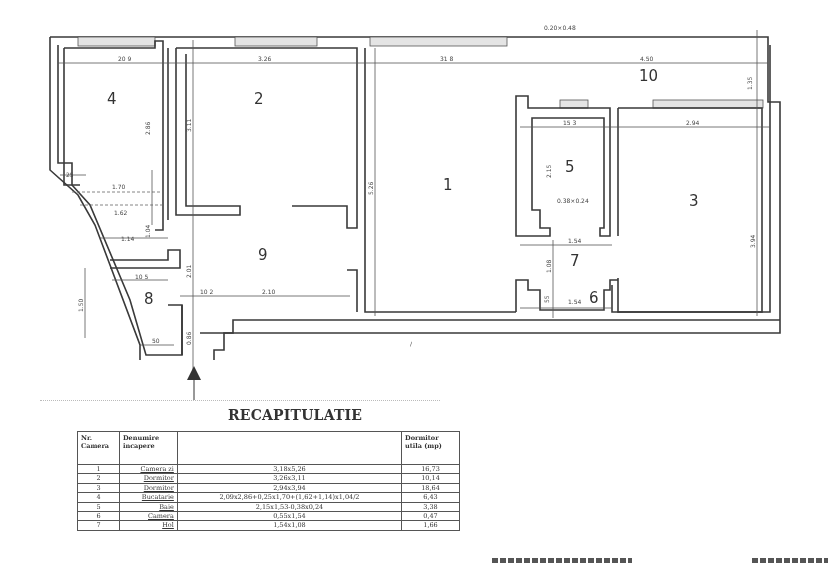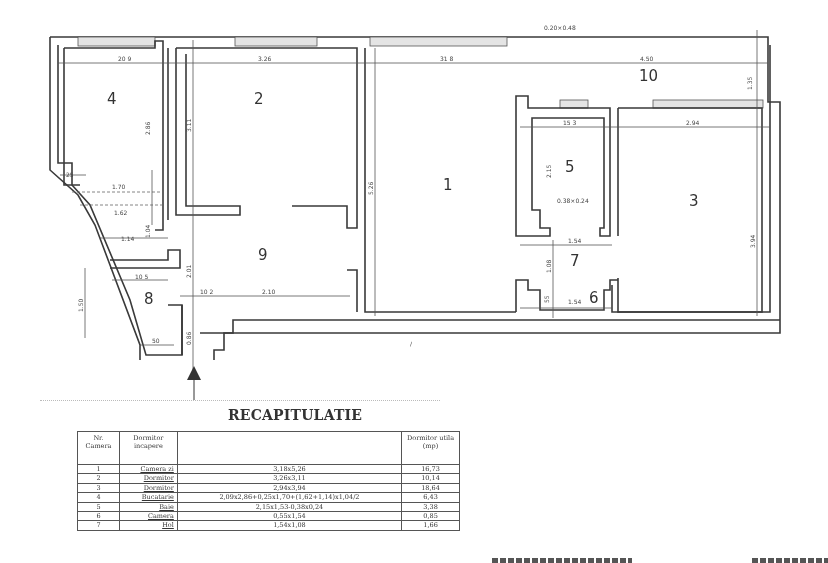--- a/index.html
+++ b/index.html
@@ -15,21 +15,21 @@
   .recap-title {
     position: absolute; left: 228px; top: 407px;
     font-family: "DejaVu Serif", serif; font-size: 14px; font-weight: bold; color: #333; letter-spacing: 0.2px;
   }
   .faint-line { position: absolute; left: 40px; top: 400px; width: 400px; height: 0; border-top: 1px dotted #bbb; }
   table.recap {
     position: absolute; left: 77px; top: 431px; width: 383px;
     border-collapse: collapse; font-family: "DejaVu Serif", serif; font-size: 6.5px; color: #333;
   }
   table.recap th, table.recap td { border: 0.8px solid #555; padding: 0 3px; line-height: 8.4px; }
-  table.recap th { font-weight: normal; text-align: center; vertical-align: top; padding-top: 2px; }
+  table.recap th { font-weight: bold; text-align: left; vertical-align: top; padding-top: 2px; }
   table.recap td.c { text-align: center; }
   table.recap td.l { text-align: right; text-decoration: underline; }
   .bottom-stamp { position: absolute; top: 558px; height: 5px; background: repeating-linear-gradient(90deg,#555 0 6px,#fff 6px 8px); }
 </style>
 </head>
 <body>
 
 <svg id="plan" viewBox="0 0 828 400" xmlns="http://www.w3.org/2000/svg">
 
   <g>
@@ -164,21 +164,21 @@
 <table class="recap">
   <colgroup>
     <col style="width:42px">
       <col style="width:58px">
       <col style="width:225px">
       <col style="width:58px">
   </colgroup>
   <thead>
     <tr>
       <th>Nr. Camera</th>
-      <th>Dormitor incapere</th>
+      <th>Denumire incapere</th>
       <th style="height:30px"></th>
       <th>Dormitor utila (mp)</th>
     </tr>
   </thead>
   <tbody>
     <tr>
       <td class="c">1</td>
       <td class="l">Camera zi</td>
       <td class="c">3,18x5,26</td>
       <td class="c">16,73</td>
@@ -204,21 +204,21 @@
     <tr>
       <td class="c">5</td>
       <td class="l">Baie</td>
       <td class="c">2,15x1,53-0,38x0,24</td>
       <td class="c">3,38</td>
     </tr>
     <tr>
       <td class="c">6</td>
       <td class="l">Camera</td>
       <td class="c">0,55x1,54</td>
-      <td class="c">0,85</td>
+      <td class="c">0,47</td>
     </tr>
     <tr>
       <td class="c">7</td>
       <td class="l">Hol</td>
       <td class="c">1,54x1,08</td>
       <td class="c">1,66</td>
     </tr>
   </tbody>
 </table>
 

